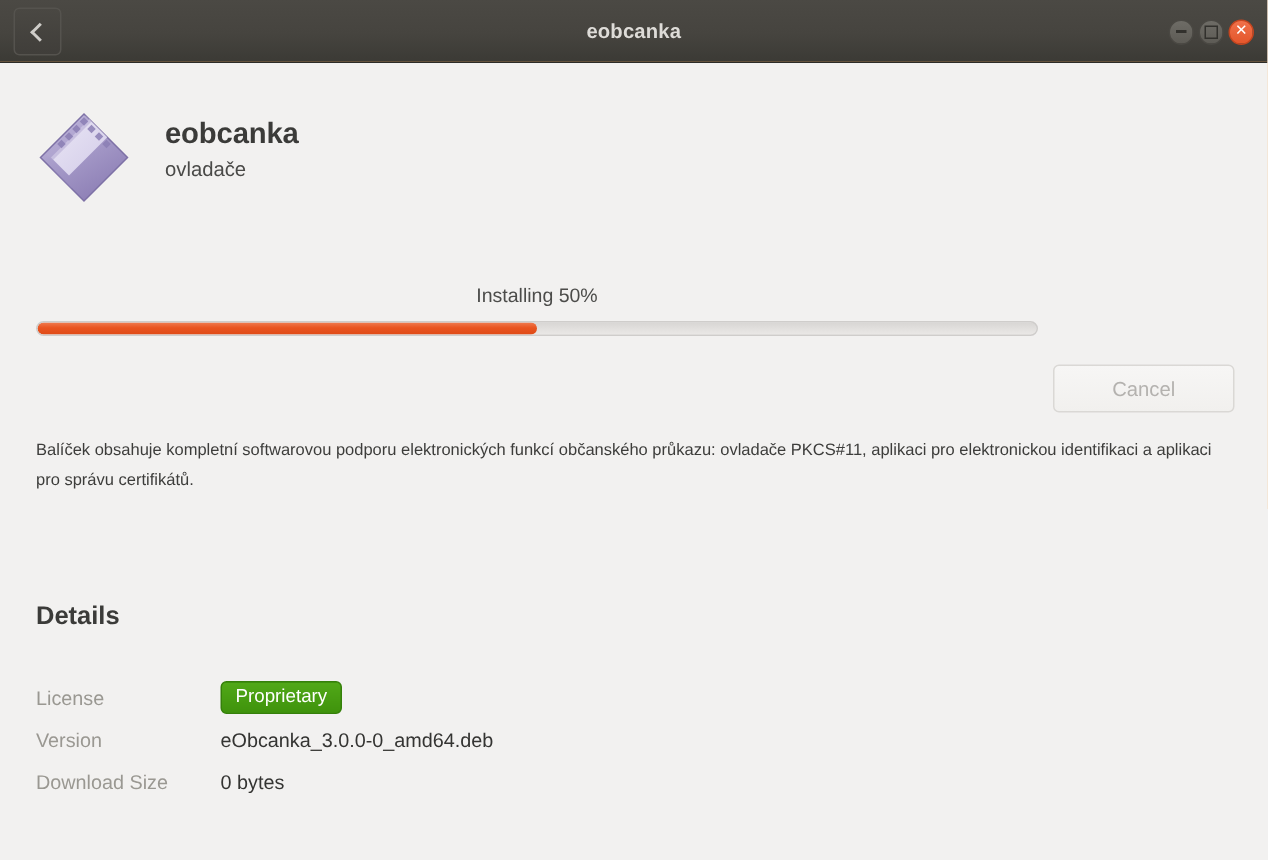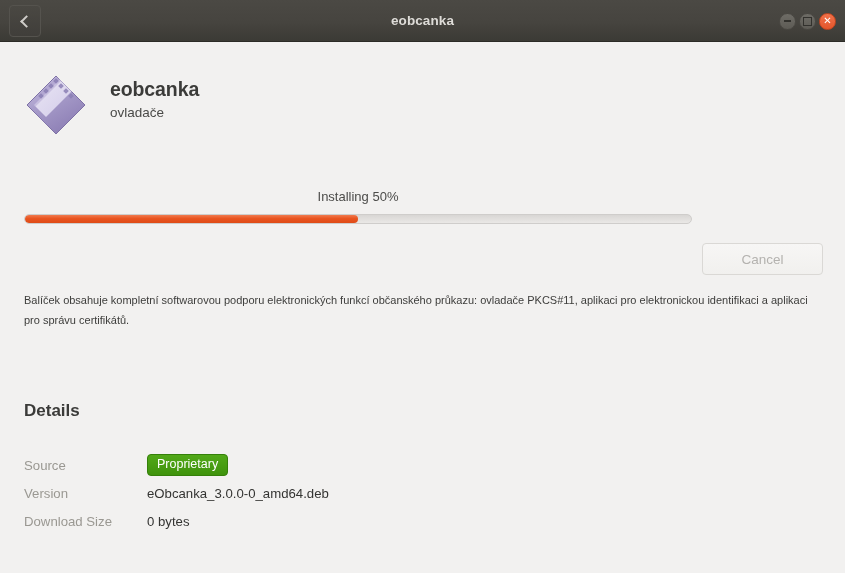--- a/index.html
+++ b/index.html
@@ -336,21 +336,21 @@
 
     <div id="cancel-button">Cancel</div>
 
     <div id="description">Balíček obsahuje kompletní softwarovou podporu elektronických funkcí občanského průkazu: ovladače PKCS#11, aplikaci pro elektronickou identifikaci a aplikaci pro správu certifikátů.</div>
 
     <div id="details-heading">Details</div>
 
     <table id="details-table">
       <tbody>
         <tr>
-          <td class="detail-label">Source</td>
+          <td class="detail-label">License</td>
           <td class="detail-value">
             <span class="badge">Proprietary</span>
           </td>
         </tr>
         <tr>
           <td class="detail-label">Version</td>
           <td class="detail-value">eObcanka_3.0.0-0_amd64.deb</td>
         </tr>
         <tr>
           <td class="detail-label">Download Size</td>

